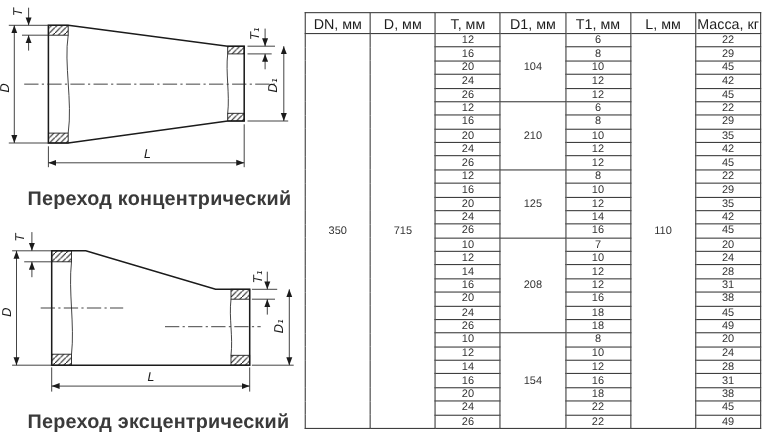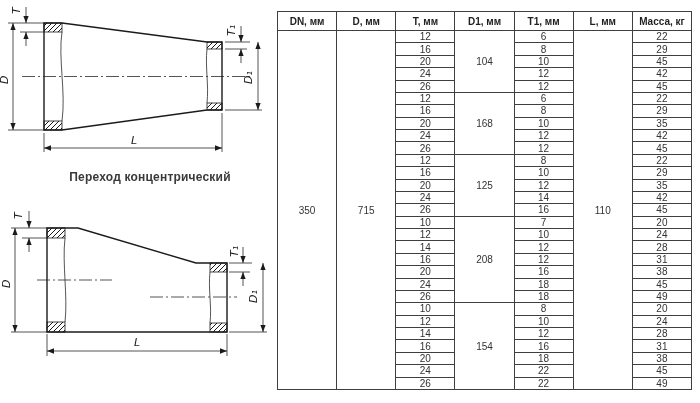--- a/index.html
+++ b/index.html
@@ -4,29 +4,29 @@
 <style>
   html,body{margin:0;padding:0;background:#fff;}
   .page{position:relative;width:700px;height:403px;background:#fff;overflow:hidden;
         font-family:"Liberation Sans", sans-serif;color:#2e2e2e;}
   svg{position:absolute;display:block;}
   .thin{stroke:#2a2a2a;stroke-width:0.8;fill:none;}
   .outline{stroke:#1b1b1b;stroke-width:1.4;fill:none;}
   .dim{stroke:#2a2a2a;stroke-width:0.8;fill:none;}
   .center{stroke:#2a2a2a;stroke-width:0.8;fill:none;stroke-dasharray:13 3 2 3;}
   .dimtext{font-family:"DejaVu Sans", sans-serif;font-style:italic;font-size:11px;fill:#1b1b1b;}
-  .caption{position:absolute;left:25px;width:250px;text-align:center;
-           font-size:12px;font-weight:bold;color:#3a3a3a;letter-spacing:0.2px;}
+  .caption{position:absolute;left:25px;width:250px;
+           font-size:18px;font-weight:bold;color:#3a3a3a;letter-spacing:0.2px;}
   .cap1{top:170px;}
   .cap2{top:373px;}
   .tablewrap{position:absolute;left:277px;top:11px;width:415px;height:379px;}
   table{width:100%;height:100%;border-collapse:collapse;table-layout:fixed;
         font-family:"Liberation Sans", sans-serif;}
   th,td{border:1px solid #3f3f3f;text-align:center;vertical-align:middle;padding:0;}
-  th{font-size:10px;font-weight:bold;color:#1f1f1f;height:18px;}
+  th{font-size:13px;font-weight:normal;color:#1f1f1f;height:18px;}
   td{font-size:10px;color:#333;}
   tbody tr{height:12px;}
 </style>
 </head>
 <body>
 
 <div class="page">
 
   <svg style="left:0;top:0;" width="275" height="195" viewBox="0 0 275 195">
     <defs>
@@ -109,20 +109,21 @@
     <text class="dimtext" font-size="10" transform="rotate(-90 238 257)" x="238" y="257">T₁</text>
 
     <path class="dim" d="M229,332 H267"></path>
     <line class="dim" x1="263" y1="263" x2="263" y2="332" marker-start="url(#arr2)" marker-end="url(#arr2)"></line>
     <text class="dimtext" transform="rotate(-90 257 303)" x="257" y="303">D₁</text>
 
     <path class="dim" d="M47,334 V356 M227,334 V356"></path>
     <line class="dim" x1="47" y1="351" x2="227" y2="351" marker-start="url(#arr2)" marker-end="url(#arr2)"></line>
     <text class="dimtext" x="134" y="346">L</text>
   </svg>
+  <div class="caption cap2">Переход эксцентрический</div>
 
   <div class="tablewrap">
     <table>
       <thead>
         <tr>
           <th>DN, мм</th>
           <th>D, мм</th>
           <th>T, мм</th>
           <th>D1, мм</th>
           <th>T1, мм</th>
@@ -155,21 +156,21 @@
             <td>12</td>
             <td>42</td>
           </tr>
           <tr>
             <td>26</td>
             <td>12</td>
             <td>45</td>
           </tr>
           <tr>
             <td>12</td>
-            <td rowspan="5">168</td>
+            <td rowspan="5">210</td>
             <td>6</td>
             <td>22</td>
           </tr>
           <tr>
             <td>16</td>
             <td>8</td>
             <td>29</td>
           </tr>
           <tr>
             <td>20</td>

